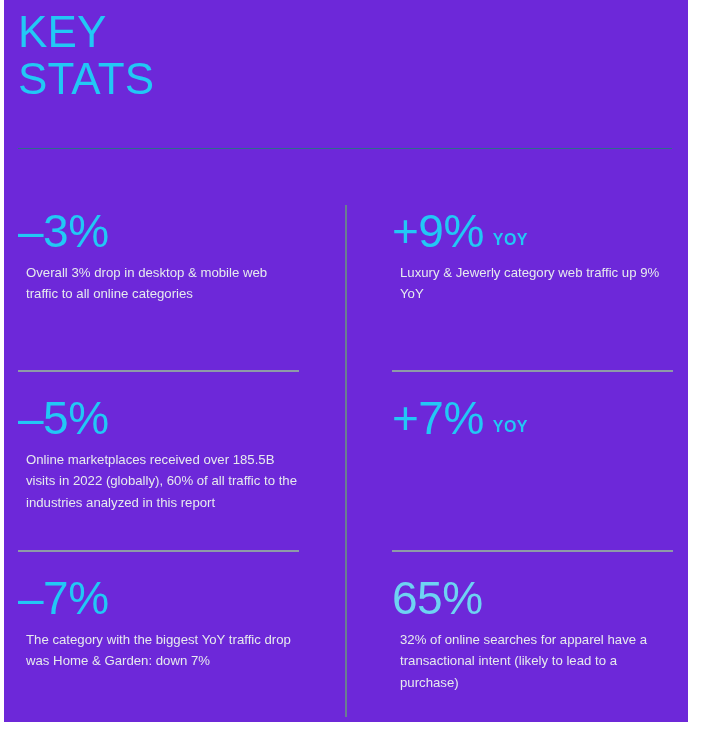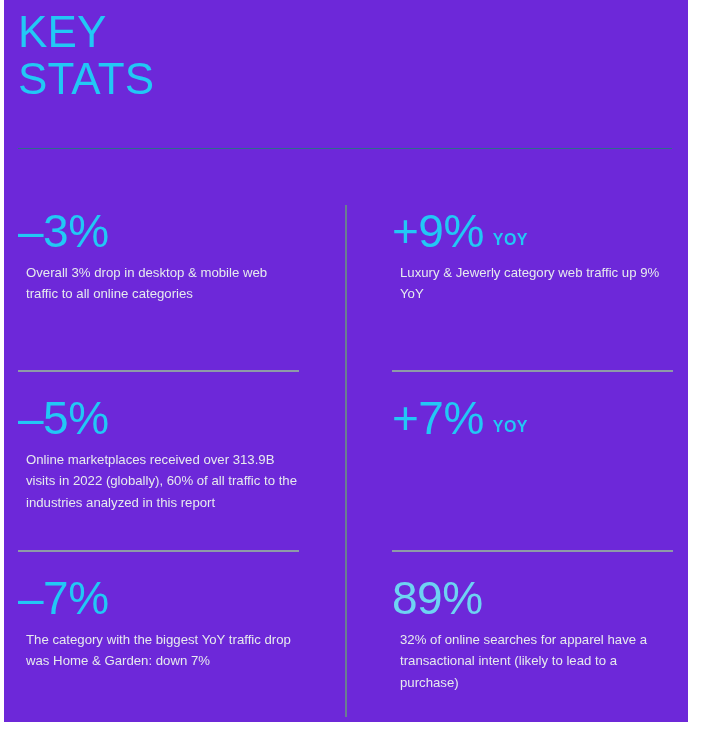--- a/index.html
+++ b/index.html
@@ -161,21 +161,21 @@
         <p class="stat-desc">Overall 3% drop in desktop &amp; mobile web traffic to all online categories</p>
       </div>
 
       <div class="h-rule rule-a"></div>
 
       <div class="stat r1">
         <div class="stat-figure">
           <span class="stat-value">–5%</span>
 
         </div>
-        <p class="stat-desc">Online marketplaces received over 313.9B visits in 2022 (globally), 60% of all traffic to the industries analyzed in this report</p>
+        <p class="stat-desc">Online marketplaces received over 185.5B visits in 2022 (globally), 60% of all traffic to the industries analyzed in this report</p>
       </div>
 
       <div class="h-rule rule-b"></div>
 
       <div class="stat r2">
         <div class="stat-figure">
           <span class="stat-value">–7%</span>
 
         </div>
         <p class="stat-desc">The category with the biggest YoY traffic drop was Home &amp; Garden: down 7%</p>
@@ -199,21 +199,21 @@
         <div class="stat-figure">
           <span class="stat-value">+7%</span>
           <span class="stat-suffix" style="display: inline;">YOY</span>
         </div>
       </div>
 
       <div class="h-rule rule-b"></div>
 
       <div class="stat r2">
         <div class="stat-figure">
-          <span class="stat-value soft">89%</span>
+          <span class="stat-value soft">65%</span>
 
         </div>
         <p class="stat-desc">32% of online searches for apparel have a transactional intent (likely to lead to a purchase)</p>
       </div>
 
     </div>
 
   </div>
 </div>
 

